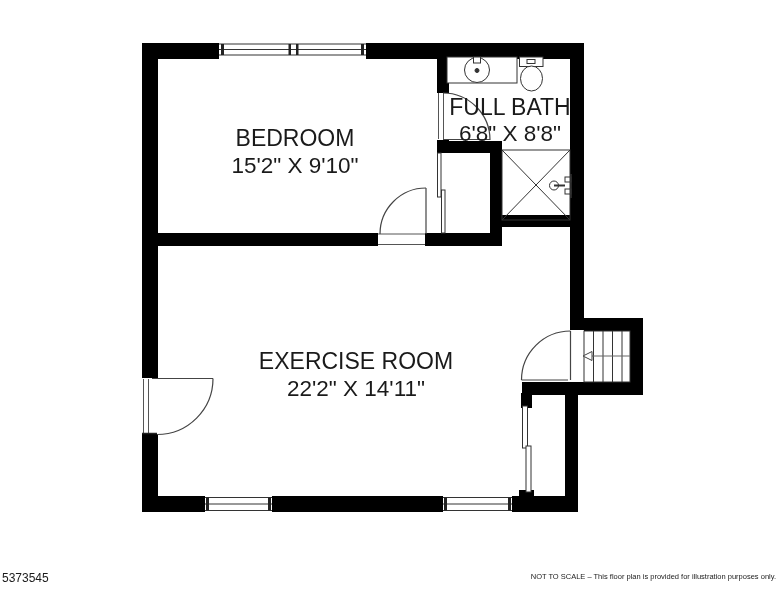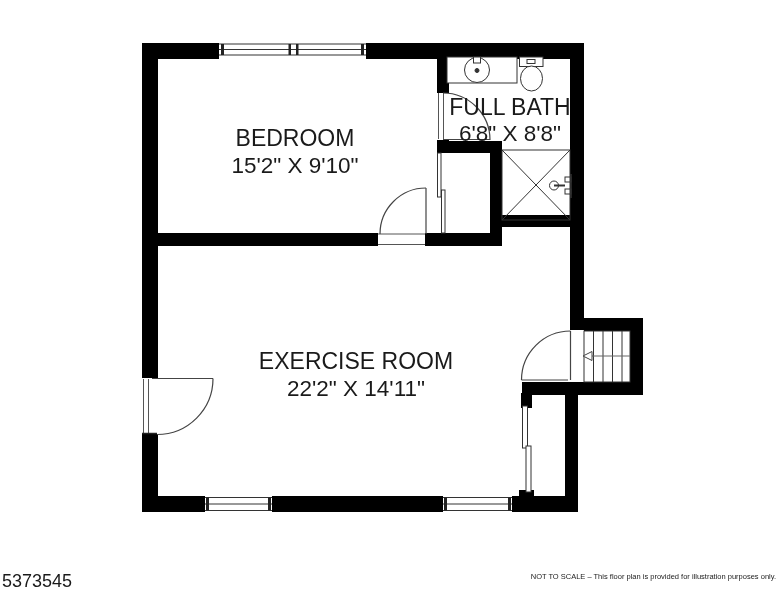--- a/index.html
+++ b/index.html
@@ -8,21 +8,21 @@
     width:776px;height:600px;
     background:#ffffff;
     overflow:hidden;
     font-family:"Liberation Sans",sans-serif;
   }
   svg{position:absolute;left:0;top:0;}
   .room-name{font-size:23px;fill:#1a1a1a;}
   .room-dims{font-size:22.5px;fill:#1a1a1a;}
   .mls{
     position:absolute;left:2px;top:571px;
-    font-size:18px;color:#1a1a1a;
+    font-size:12px;color:#1a1a1a;
   }
   .disclaimer{
     position:absolute;left:0;top:572px;width:776px;
     text-align:right;color:#222;
     font-size:7.5px;line-height:9px;
   }
 </style>
 </head>
 <body>
 

